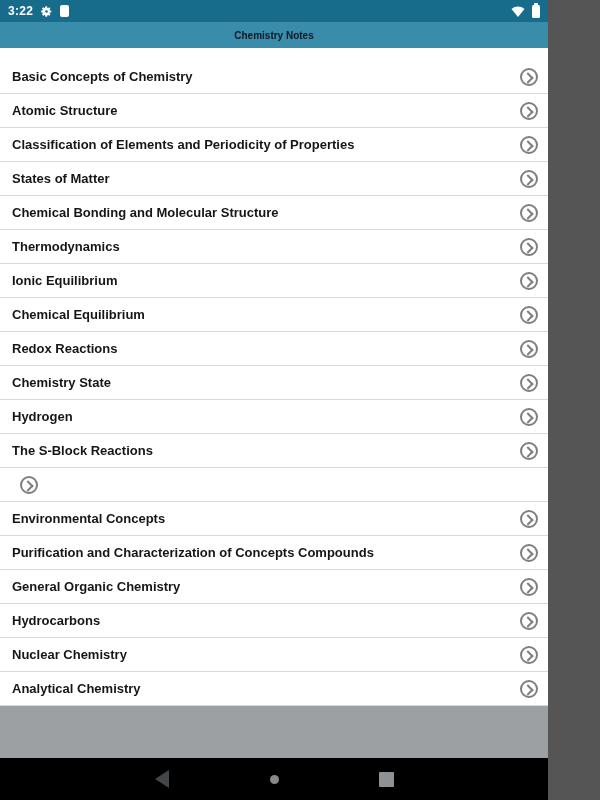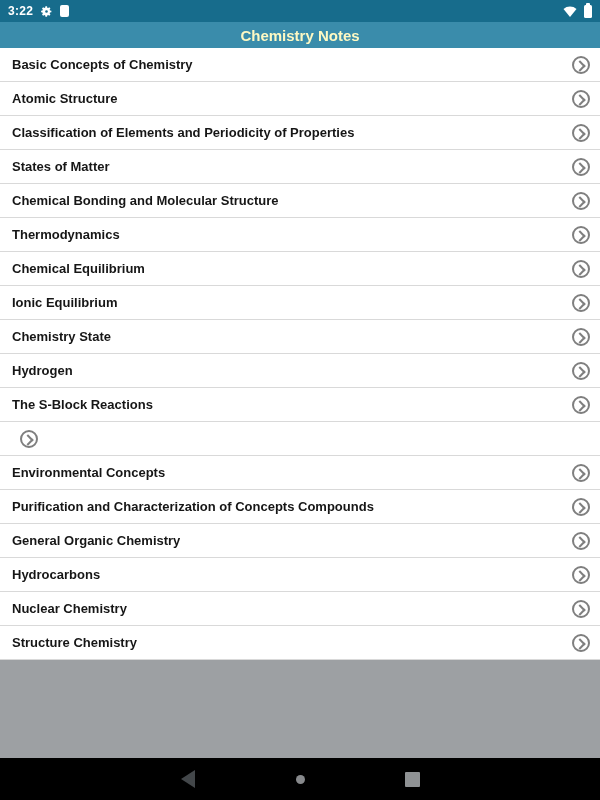--- a/index.html
+++ b/index.html
@@ -1,20 +1,20 @@
 <!DOCTYPE html>
 <html><head>
 <meta charset="utf-8">
 <style>
   * { margin: 0; padding: 0; box-sizing: border-box; }
   html, body { background: #555; }
   body { font-family: "Liberation Sans", sans-serif; }
 
   .screen {
-    width: 600px; height: 800px;
+    width: 548px; height: 800px;
     display: flex; flex-direction: column;
     background: #ffffff;
     overflow: hidden;
     position: relative;
     justify-content: center;
   }
 
   
   .status-bar {
     height: 22px; flex: 0 0 auto;
@@ -38,24 +38,24 @@
     content: ""; position: absolute; top: -2px; left: 2px;
     width: 4px; height: 2px; background: #ffffff; border-radius: 1px 1px 0 0;
   }
 
   
   .app-bar {
     height: 26px; flex: 0 0 auto;
     background: #3a8cab;
     display: flex; align-items: center; justify-content: center;
   }
-  .app-title { color: #fef9c3; font-size: 15px; font-weight: bold; }
-
-  
-  .content { flex: 1 1 auto; display: flex; flex-direction: column; background: #9da0a3; overflow: hidden; }
+  .app-title { color: #0f172a; font-size: 10px; font-weight: bold; }
+
+  
+  .content { flex: 1 1 auto; display: flex; flex-direction: column; background: #9da0a3; overflow: hidden; margin-top: 12px; }
   .list { background: #ffffff; }
   .row {
     height: 34px;
     display: flex; align-items: center; justify-content: space-between;
     padding: 0 10px 0 12px;
     border-bottom: 1px solid #d9d9d9;
     background: #ffffff;
     cursor: pointer;
   }
   .row-label {
@@ -149,29 +149,33 @@
     <span class="row-label">Chemical Bonding and Molecular Structure</span>
     <span class="chev"></span>
   </div>
 
   <div class="row">
     <span class="row-label">Thermodynamics</span>
     <span class="chev"></span>
   </div>
 
   <div class="row">
+    <span class="row-label">Ionic Equilibrium</span>
+    <span class="chev"></span>
+  </div>
+
+  <div class="row">
     <span class="row-label">Chemical Equilibrium</span>
     <span class="chev"></span>
   </div>
 
   <div class="row">
-    <span class="row-label">Ionic Equilibrium</span>
-    <span class="chev"></span>
-  </div>
-
+    <span class="row-label">Redox Reactions</span>
+    <span class="chev"></span>
+  </div>
 
   <div class="row">
     <span class="row-label">Chemistry State</span>
     <span class="chev"></span>
   </div>
 
   <div class="row">
     <span class="row-label">Hydrogen</span>
     <span class="chev"></span>
   </div>
@@ -204,21 +208,21 @@
     <span class="row-label">Hydrocarbons</span>
     <span class="chev"></span>
   </div>
 
   <div class="row">
     <span class="row-label">Nuclear Chemistry</span>
     <span class="chev"></span>
   </div>
 
   <div class="row">
-    <span class="row-label">Structure Chemistry</span>
+    <span class="row-label">Analytical Chemistry</span>
     <span class="chev"></span>
   </div>
 </div>
     <div class="empty"></div>
   </div>
 
   <div class="nav-bar">
     <span class="nav-btn">
         <i class="tri"></i>
       </span>

